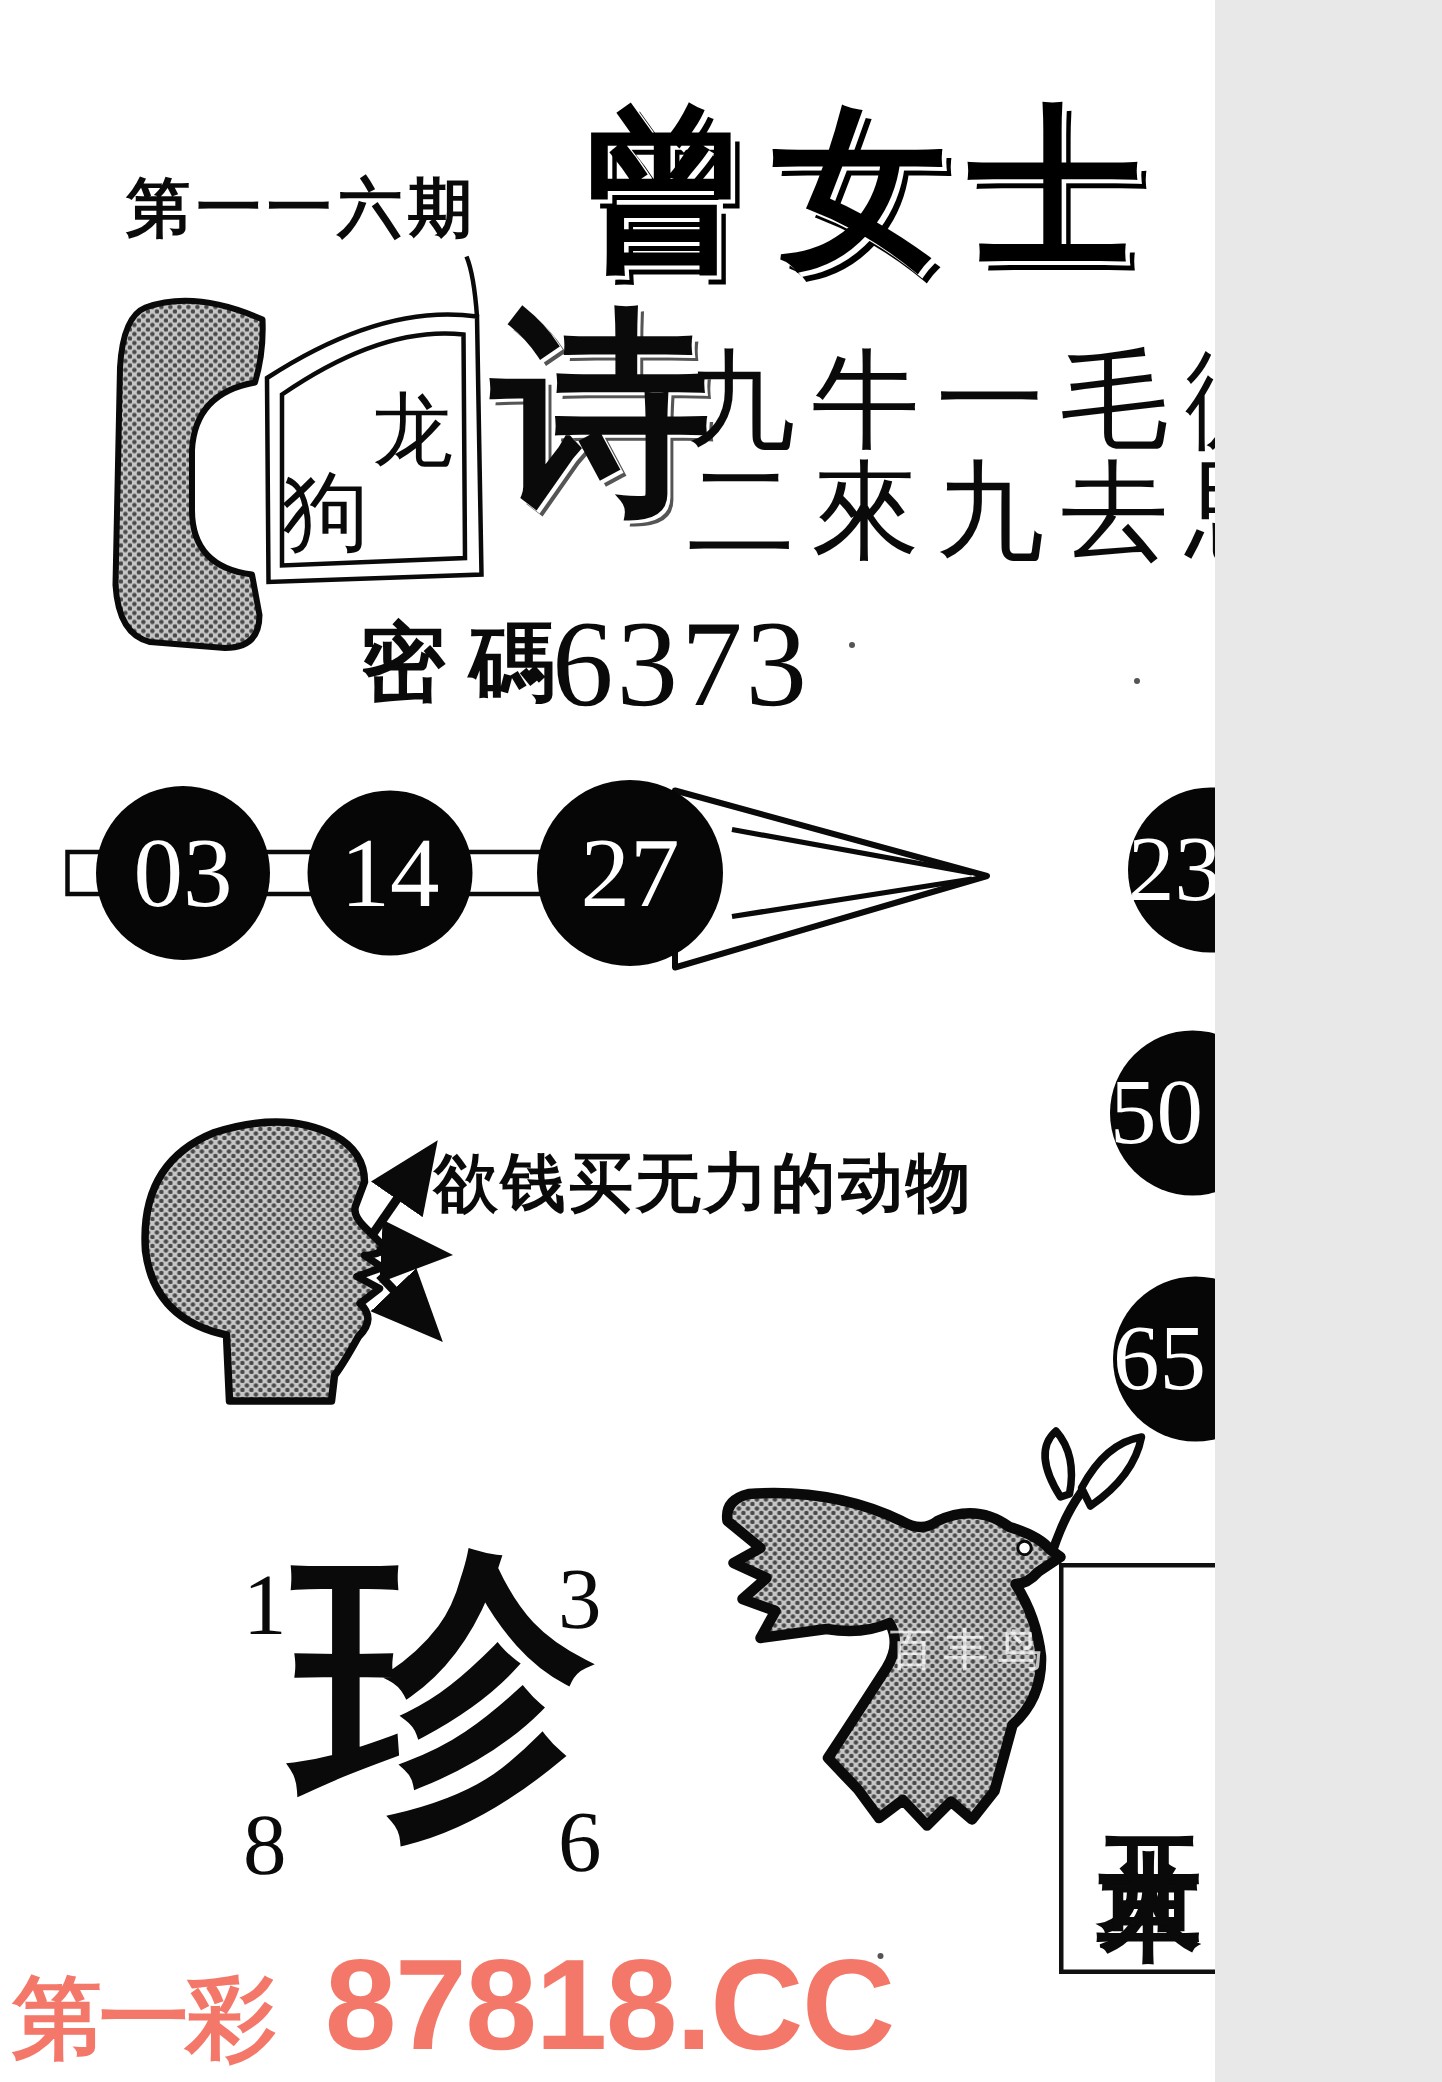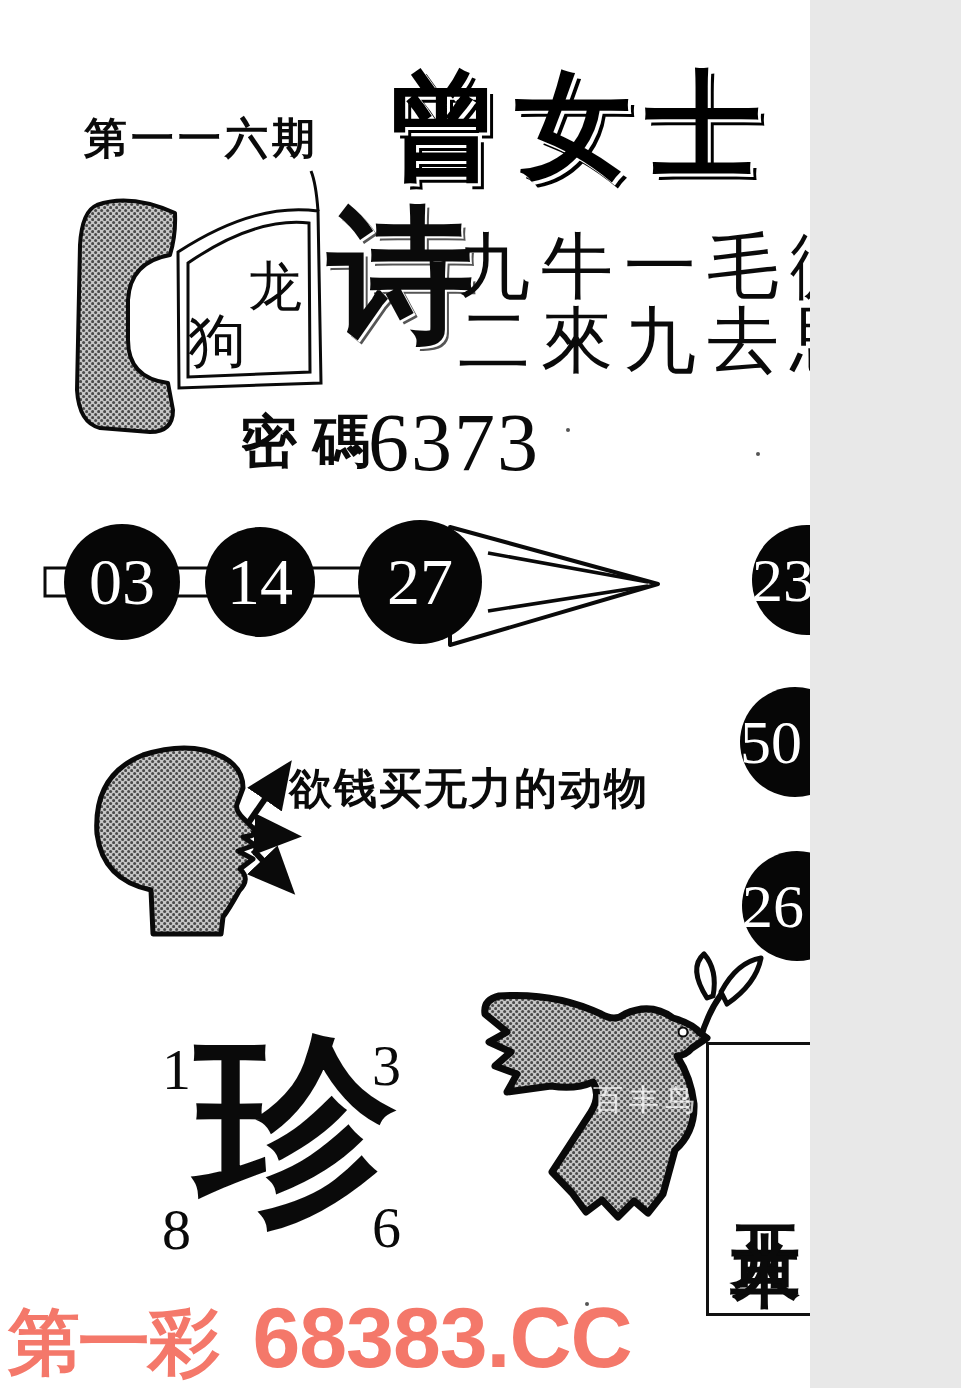--- a/index.html
+++ b/index.html
@@ -37,21 +37,21 @@
   .corner{font-size:58px;font-family:"Liberation Serif",serif;}
   .c1{left:162px;top:1036px;} .c3{left:372px;top:1032px;}
   .c8{left:162px;top:1196px;} .c6{left:372px;top:1194px;}
   
   .sign-box{left:706px;top:1042px;width:112px;height:268px;border:3px solid #111;
     display:flex;align-items:center;justify-content:center;}
   .sign-box span{writing-mode:vertical-rl;text-orientation:upright;font-size:70px;
     font-weight:900;letter-spacing:6px;line-height:1;}
   
   .footer{left:8px;top:1288px;white-space:nowrap;font-family:"Liberation Sans","DejaVu Sans",sans-serif;}
-  .footer .brand{font-size:72px;font-weight:900;letter-spacing:-2px;color:#f4786a;}
+  .footer .brand{font-size:60px;font-weight:900;letter-spacing:-2px;color:#f4786a;}
   .footer .site{font-size:86px;font-weight:800;letter-spacing:-1px;color:#f4786a;margin-left:30px;}
   .dot{position:absolute;background:#555;border-radius:50%;}
 </style>
 </head>
 <body>
 
 <div id="canvas">
 
   <div class="abs issue">第一一六期</div>
 
@@ -97,21 +97,21 @@
     <text x="380" y="99" font-size="66" fill="#fff" text-anchor="middle" font-family="Liberation Serif, serif">27</text>
   </svg>
 
   <div class="abs num-circle" style="left:752px;top:525px;">
     <span>23</span>
   </div>
   <div class="abs num-circle" style="left:740px;top:687px;">
     <span>50</span>
   </div>
   <div class="abs num-circle" style="left:742px;top:851px;">
-    <span>26</span>
+    <span>65</span>
   </div>
 
   <svg class="abs" style="left:85px;top:742px;" width="230" height="220" viewBox="0 0 230 220">
     <defs>
       <marker id="ah" markerWidth="9" markerHeight="9" refX="6" refY="3.5" orient="auto">
         <polygon points="0,0 8,3.5 0,7" fill="#0a0a0a"></polygon>
       </marker>
     </defs>
     <path d="M 68,192 L 66,148 Q 18,138 12,92 Q 8,33 58,13 Q 105,-2 138,15 Q 158,26 158,46
              L 152,62 Q 150,68 158,76 L 170,88 Q 172,94 158,95
@@ -143,21 +143,21 @@
              L 97,222 Q 118,190 136,162 Q 146,146 138,132
              Q 120,140 96,136 L 52,142 L 62,124 L 40,116 L 56,102 L 34,92 L 52,82 L 30,64
              Q 28,50 44,46 Q 100,42 146,64 Q 160,72 170,64 Q 196,52 218,68
              Q 238,74 245,83 Z" fill="url(#ht)" stroke="#0a0a0a" stroke-width="7" stroke-linejoin="round"></path>
     <circle cx="228" cy="82" r="4.5" fill="#fff" stroke="#0a0a0a" stroke-width="2"></circle>
     <text x="138" y="160" font-size="30" letter-spacing="6" fill="#ffffff" opacity="0.75">百丰鸟</text>
   </svg>
 
   <div class="abs footer">
     <span class="brand">第一彩</span>
-    <span class="site">68383.CC</span>
+    <span class="site">87818.CC</span>
   </div>
 
   <div class="dot" style="left:838px;top:120px;width:4px;height:4px;"></div>
   <div class="dot" style="left:905px;top:129px;width:5px;height:5px;"></div>
   <div class="dot" style="left:566px;top:428px;width:4px;height:4px;"></div>
   <div class="dot" style="left:756px;top:452px;width:4px;height:4px;"></div>
   <div class="dot" style="left:868px;top:740px;width:6px;height:5px;"></div>
   <div class="dot" style="left:585px;top:1302px;width:4px;height:4px;"></div>
 
 </div>

